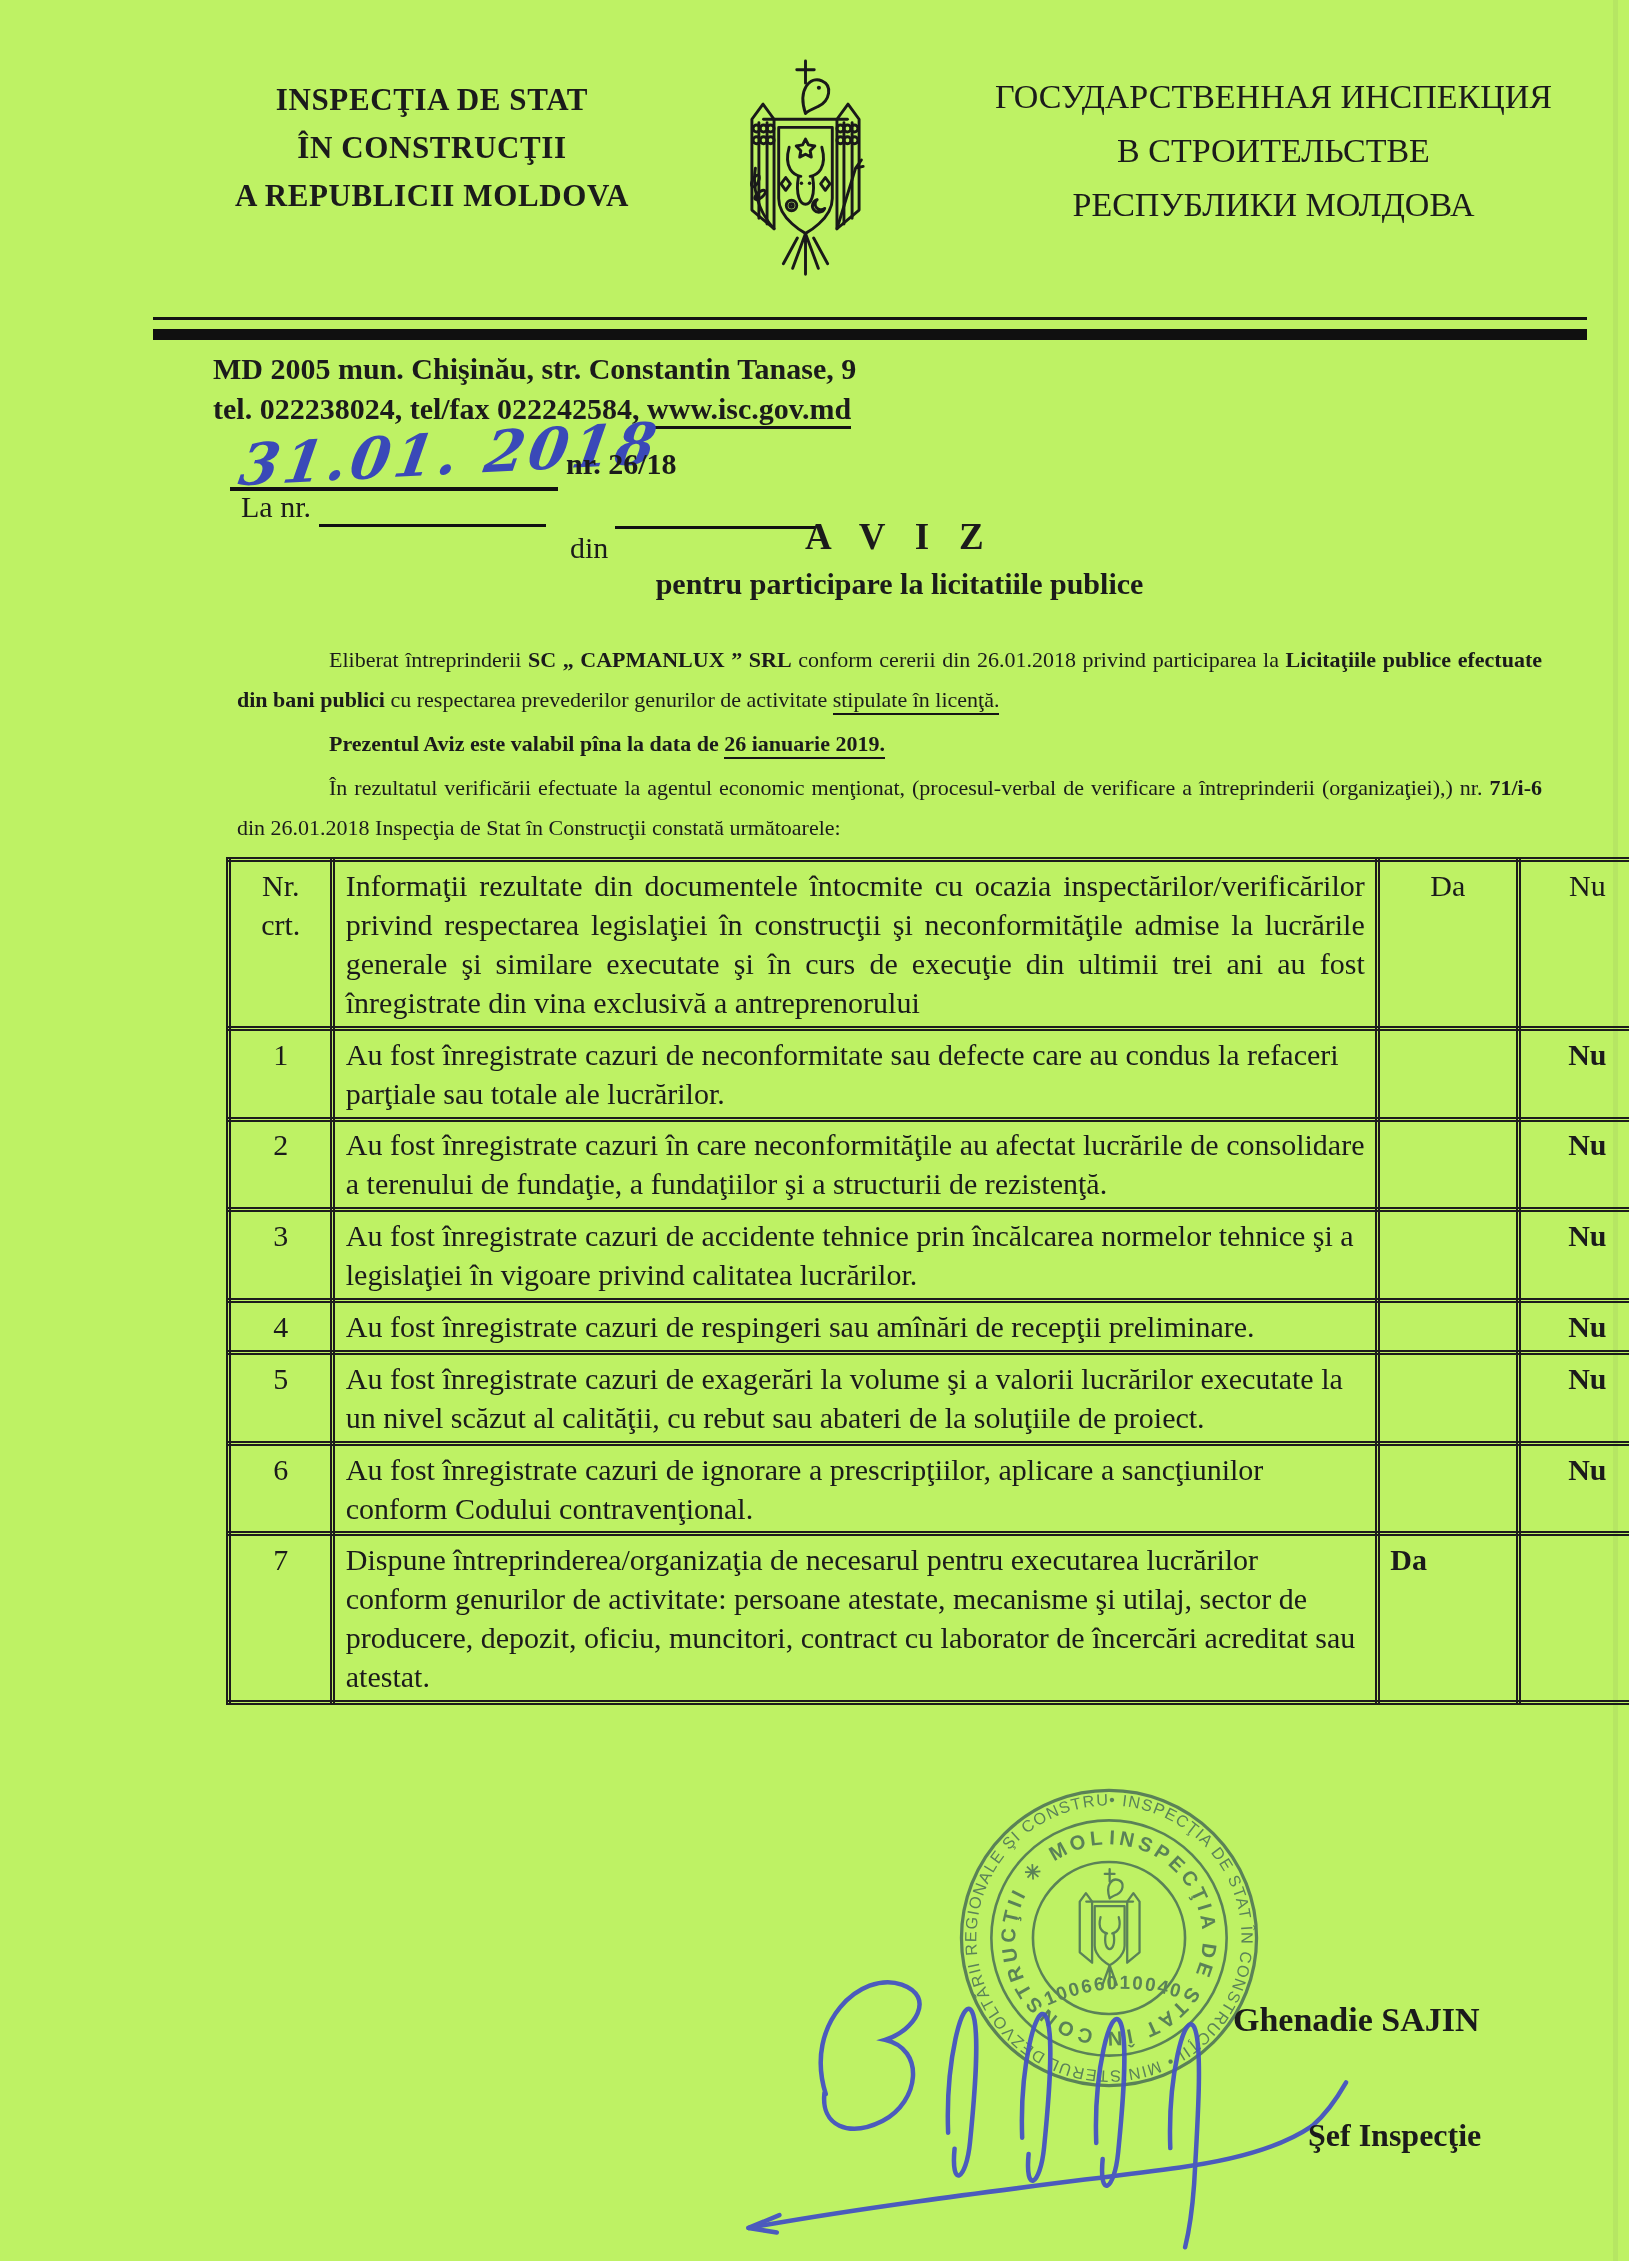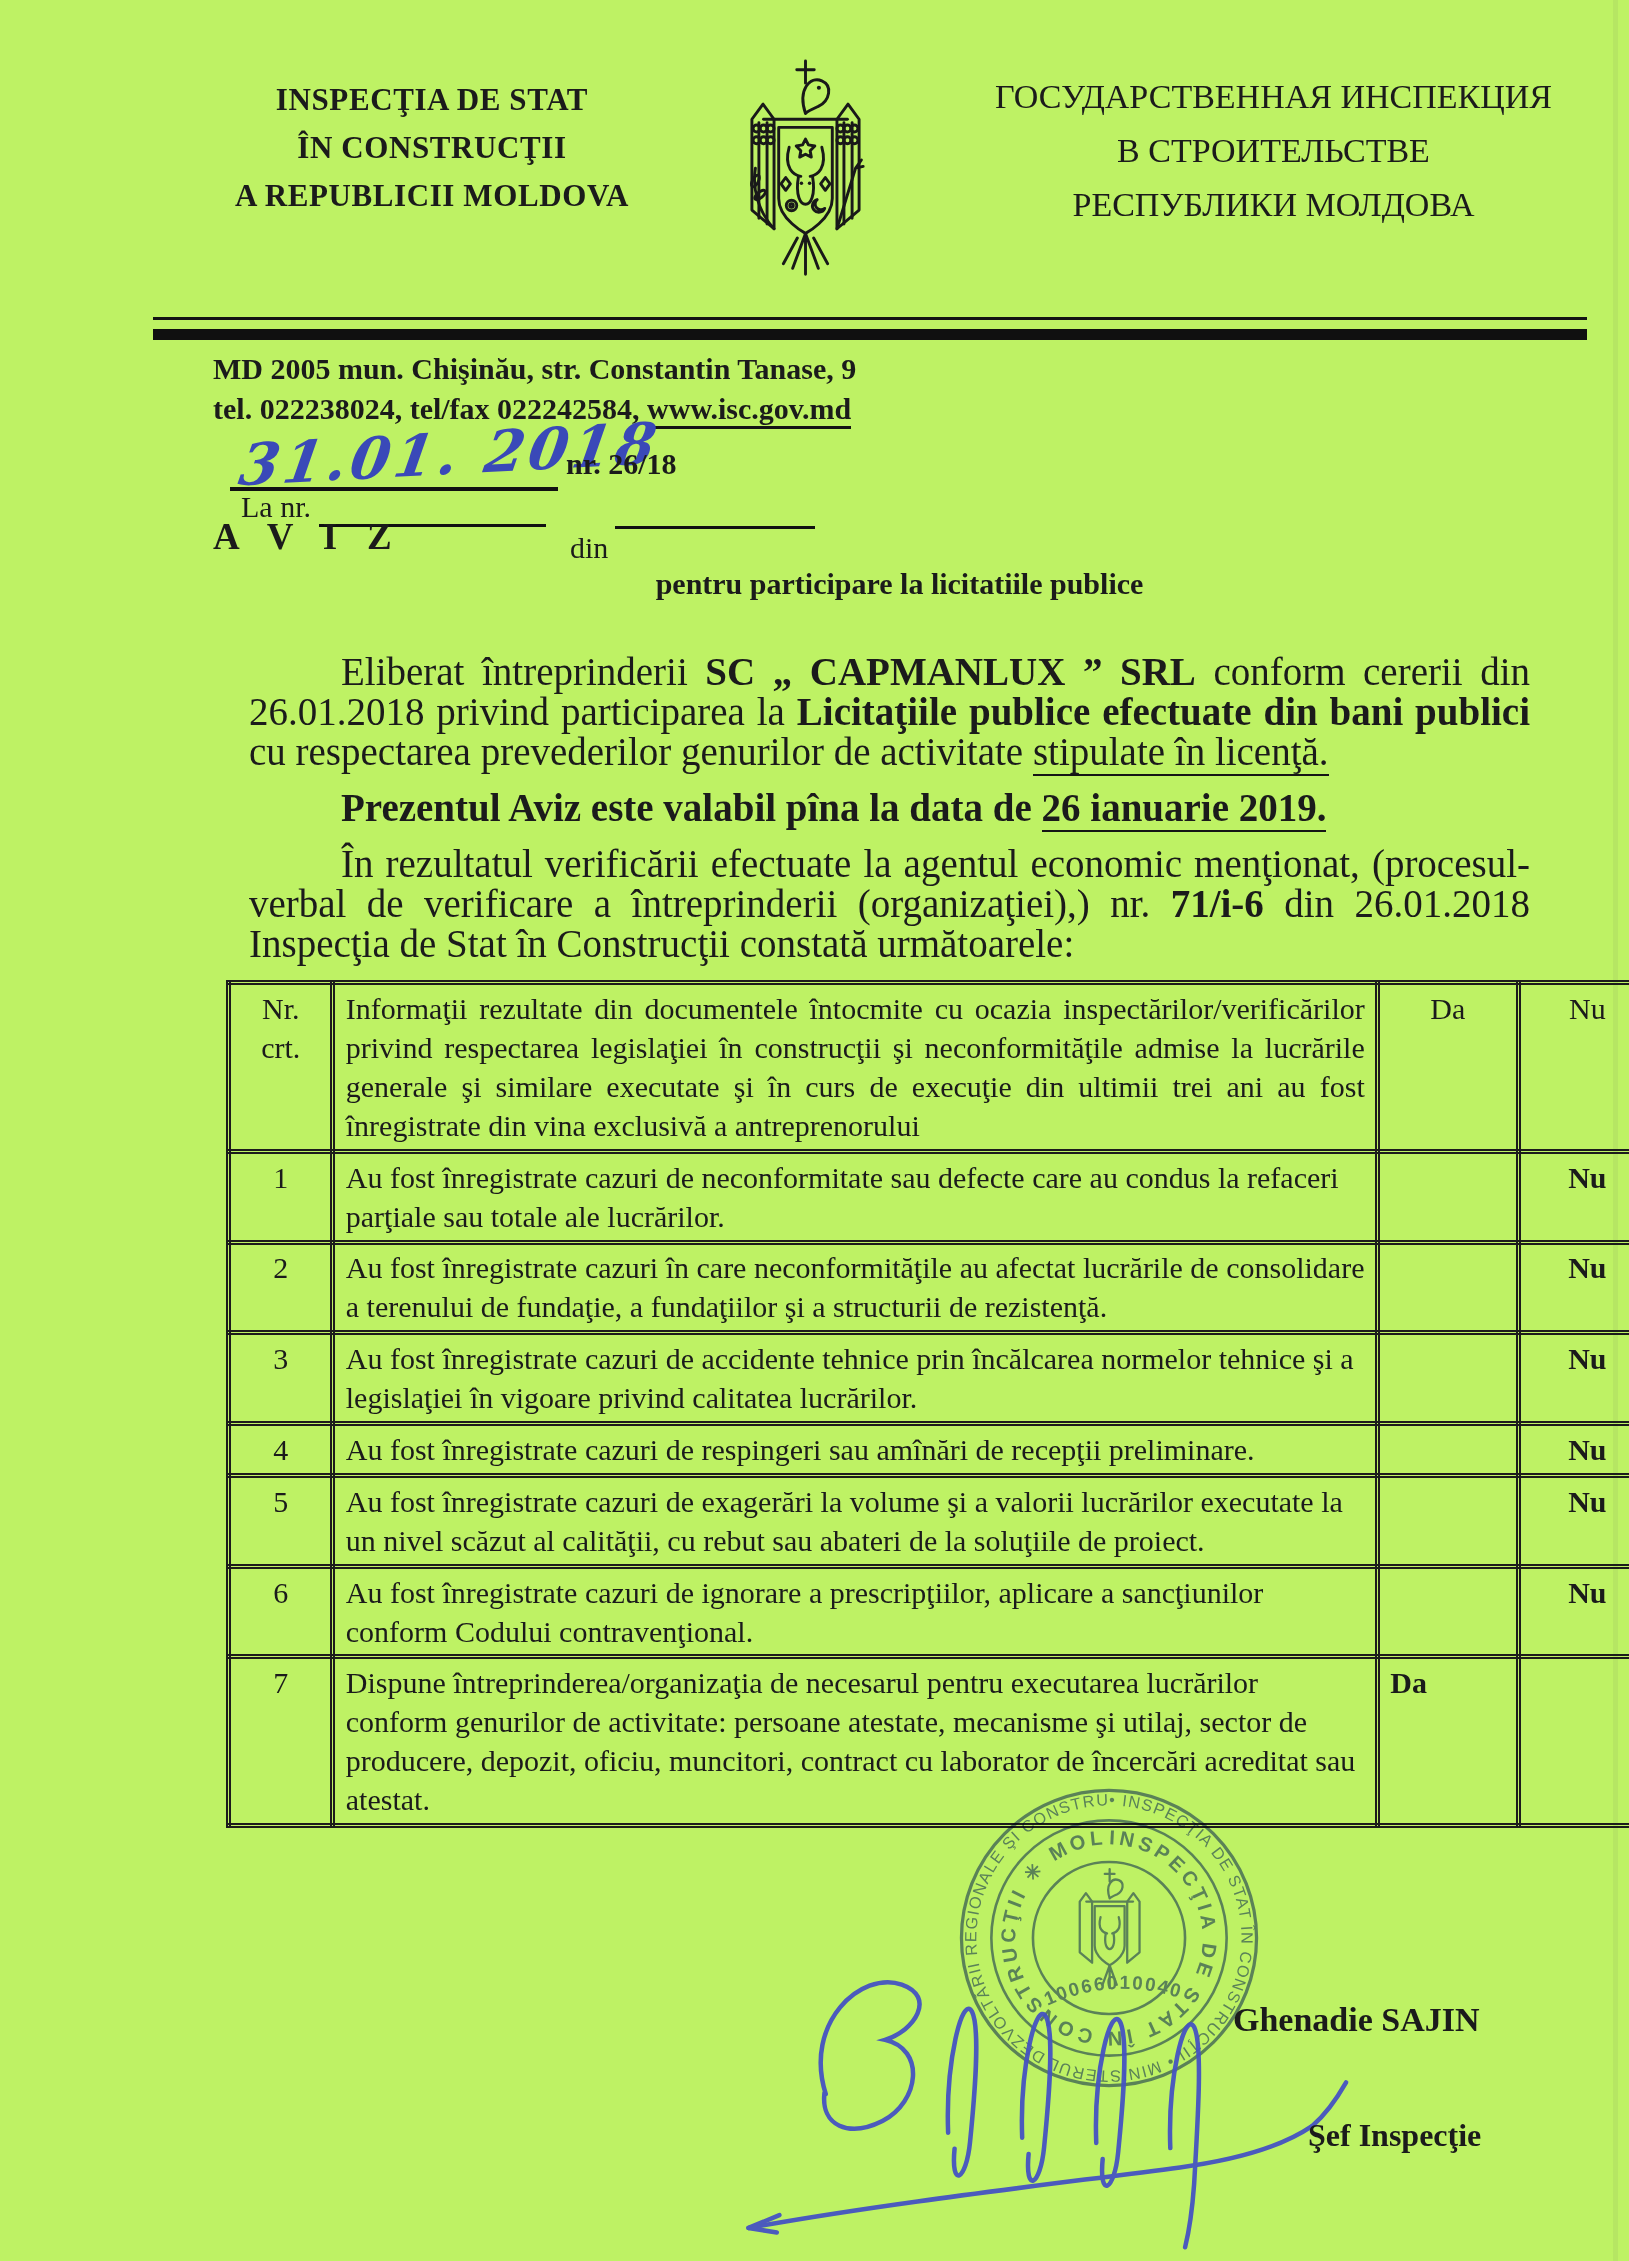--- a/index.html
+++ b/index.html
@@ -26,27 +26,27 @@
   .hand-date{position:absolute;left:240px;top:420px;font-size:57px;color:#3a49b8;
     font-style:italic;font-weight:bold;transform:rotate(-3deg) skewX(-12deg);
     font-family:"DejaVu Serif",serif;letter-spacing:3.9px;white-space:nowrap;}
   .u-date{position:absolute;left:230px;top:487px;width:328px;height:3.9px;background:#111;}
   .reg-nr{position:absolute;left:566px;top:447px;font-size:30px;font-weight:bold;}
   .la-nr{position:absolute;left:241px;top:490px;font-size:30px;}
   .u-lanr{position:absolute;left:319px;top:524px;width:227px;height:2.6px;background:#111;}
   .din{position:absolute;left:570px;top:490px;font-size:30px;margin-top:41px;}
   .u-din{position:absolute;left:615px;top:526px;width:200px;height:2.6px;background:#111;}
   
-  .title{position:absolute;left:213px;top:515px;width:1373px;
+  .title{position:absolute;left:213px;top:515px;width:1373px;text-align:center;
     font-size:37px;font-weight:bold;letter-spacing:10.3px;}
   .subtitle{position:absolute;left:213px;top:567px;width:1373px;text-align:center;
     font-size:30px;font-weight:bold;}
   
   .body-flow{position:absolute;left:233px;top:636px;width:1313px;}
-  .body-flow p{margin:16px;text-align:justify;text-indent:92px;font-size:39px;line-height:40px;}
+  .body-flow p{margin:4px;text-align:justify;text-indent:92px;font-size:22px;line-height:40px;}
   .seg-b{font-weight:bold;}
   .seg-u{border-bottom:2.6px solid #151515;padding-bottom:1.3px;}
   
   table.insp{border-collapse:collapse;width:1433px;margin-left:-7px;margin-top:9px;
     font-size:30px;}
   table.insp td{border:5.8px double #1c1c1c;vertical-align:top;padding:3.9px 10.3px;line-height:39px;}
   td.c-nr{width:67px;text-align:center;}
   td.c-q{width:900px;}
   td.c-q.just{text-align:justify;}
   td.c-da{width:99px;text-align:left;font-weight:bold;}

